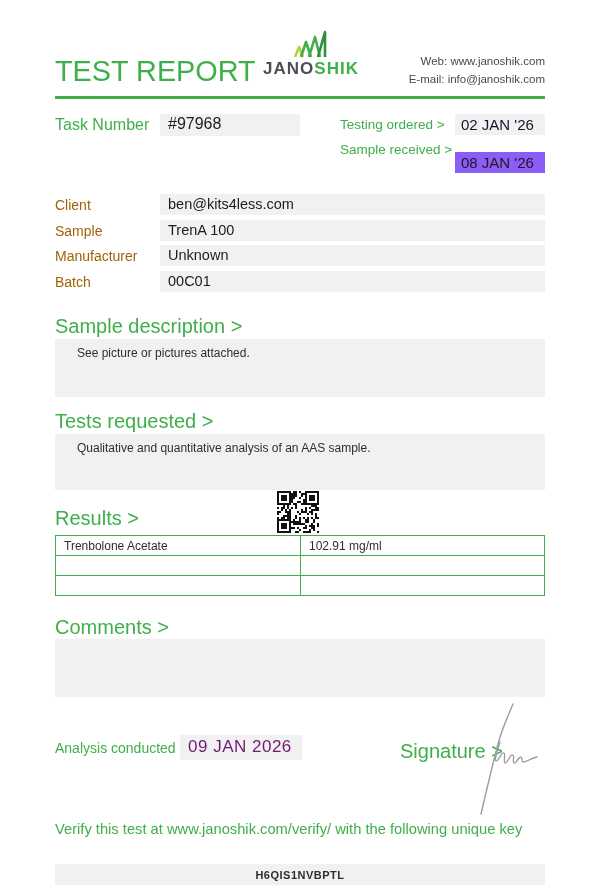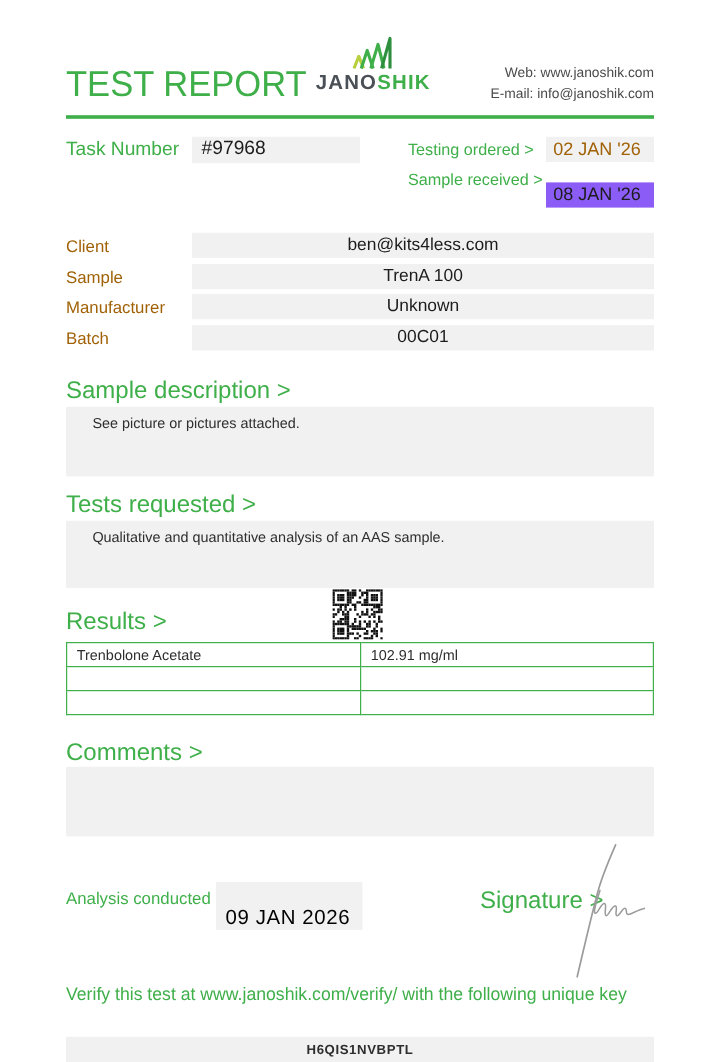--- a/index.html
+++ b/index.html
@@ -14,44 +14,44 @@
   .logo-icon { display:block; margin:0 auto 1px auto; }
   .logo-text { font-size:17px; font-weight:bold; letter-spacing:1px; color:#4a5056; }
   .logo-text .shik { color:#3faf4a; }
   .contact { position:absolute; right:55px; top:53px; text-align:right; font-size:11.5px; color:#4a4a4a; line-height:1.55; }
   .rule { position:absolute; left:55px; top:96px; width:490px; height:3px; background:#3faf4a; }
 
   
   .task-label { position:absolute; left:55px; top:116px; font-size:16px; color:#3faf4a; }
   .task-value { position:absolute; left:160px; top:114px; width:140px; height:22px; background:#f1f1f1; font-size:16px; color:#1c1c1c; padding:1px 8px; }
   .date-label-1 { position:absolute; left:340px; top:117px; font-size:13.5px; color:#3faf4a; }
-  .date-value-1 { position:absolute; left:455px; top:114px; width:90px; height:21px; background:#f1f1f1; font-size:15px; color:#a16207; padding:2px 6px; }
+  .date-value-1 { position:absolute; left:455px; top:114px; width:90px; height:21px; background:#f1f1f1; font-size:15px; color:#0f172a; padding:2px 6px; }
   .date-label-2 { position:absolute; left:340px; top:142px; font-size:13.5px; color:#3faf4a; }
   .date-value-2 { position:absolute; left:455px; top:152px; width:90px; height:21px; background:#8b5cf6; font-size:15px; color:#1c1c1c; padding:2px 6px; }
 
   
   .info-rows { position:absolute; left:55px; top:194px; width:490px; }
   .info-row { position:relative; height:21px; margin-bottom:4.5px; }
   .info-row .lbl { position:absolute; left:0; top:3px; font-size:14px; color:#a16207; }
-  .info-row .val { position:absolute; left:105px; top:0; width:385px; height:21px; background:#f1f1f1; font-size:14.5px; color:#1c1c1c; padding:2px 8px;text-align:center; }
+  .info-row .val { position:absolute; left:105px; top:0; width:385px; height:21px; background:#f1f1f1; font-size:14.5px; color:#1c1c1c; padding:2px 8px; }
 
   .section-label { position:absolute; left:55px; font-size:20px; color:#3faf4a; }
   .gray-box { position:absolute; left:55px; width:490px; background:#f1f1f1; font-size:12px; color:#2e2e2e; padding:6px 22px; line-height:1.35; }
 
   
   .qr { position:absolute; left:277px; top:491px; width:44px; height:44px; }
 
   
   .results-table { position:absolute; left:55px; top:535px; width:490px; border-collapse:collapse; }
   .results-table td { border:1.5px solid #3faf4a; height:20px; font-size:12px; color:#2e2e2e; padding:2px 8px; vertical-align:middle; }
   .results-table td.c1 { width:245px; }
 
   
   .analysis-label { position:absolute; left:55px; top:740px; font-size:14px; color:#3faf4a; }
-  .analysis-value { position:absolute; left:180px; top:735px; width:122px; height:25px; background:#f1f1f1; font-size:17px; color:#000000; padding:20px 8px; letter-spacing:0.5px; }
+  .analysis-value { position:absolute; left:180px; top:735px; width:122px; height:25px; background:#f1f1f1; font-size:17px; color:#701a75; padding:2px 8px; letter-spacing:0.5px; }
   .signature-label { position:absolute; left:400px; top:740px; font-size:20px; color:#3faf4a; }
   .signature-svg { position:absolute; left:473px; top:702px; }
 
   .verify-line { position:absolute; left:55px; top:820px; width:500px; font-size:15px; color:#3faf4a; white-space:nowrap; transform:scaleX(.98); transform-origin:left; }
   .verify-key-box { position:absolute; left:55px; top:864px; width:490px; height:22px; background:#f1f1f1; text-align:center; font-size:11px; font-weight:bold; color:#2e2e2e; letter-spacing:0.5px; padding-top:5px; }
 </style>
 </head>
 <body>
 
 <div class="page">

